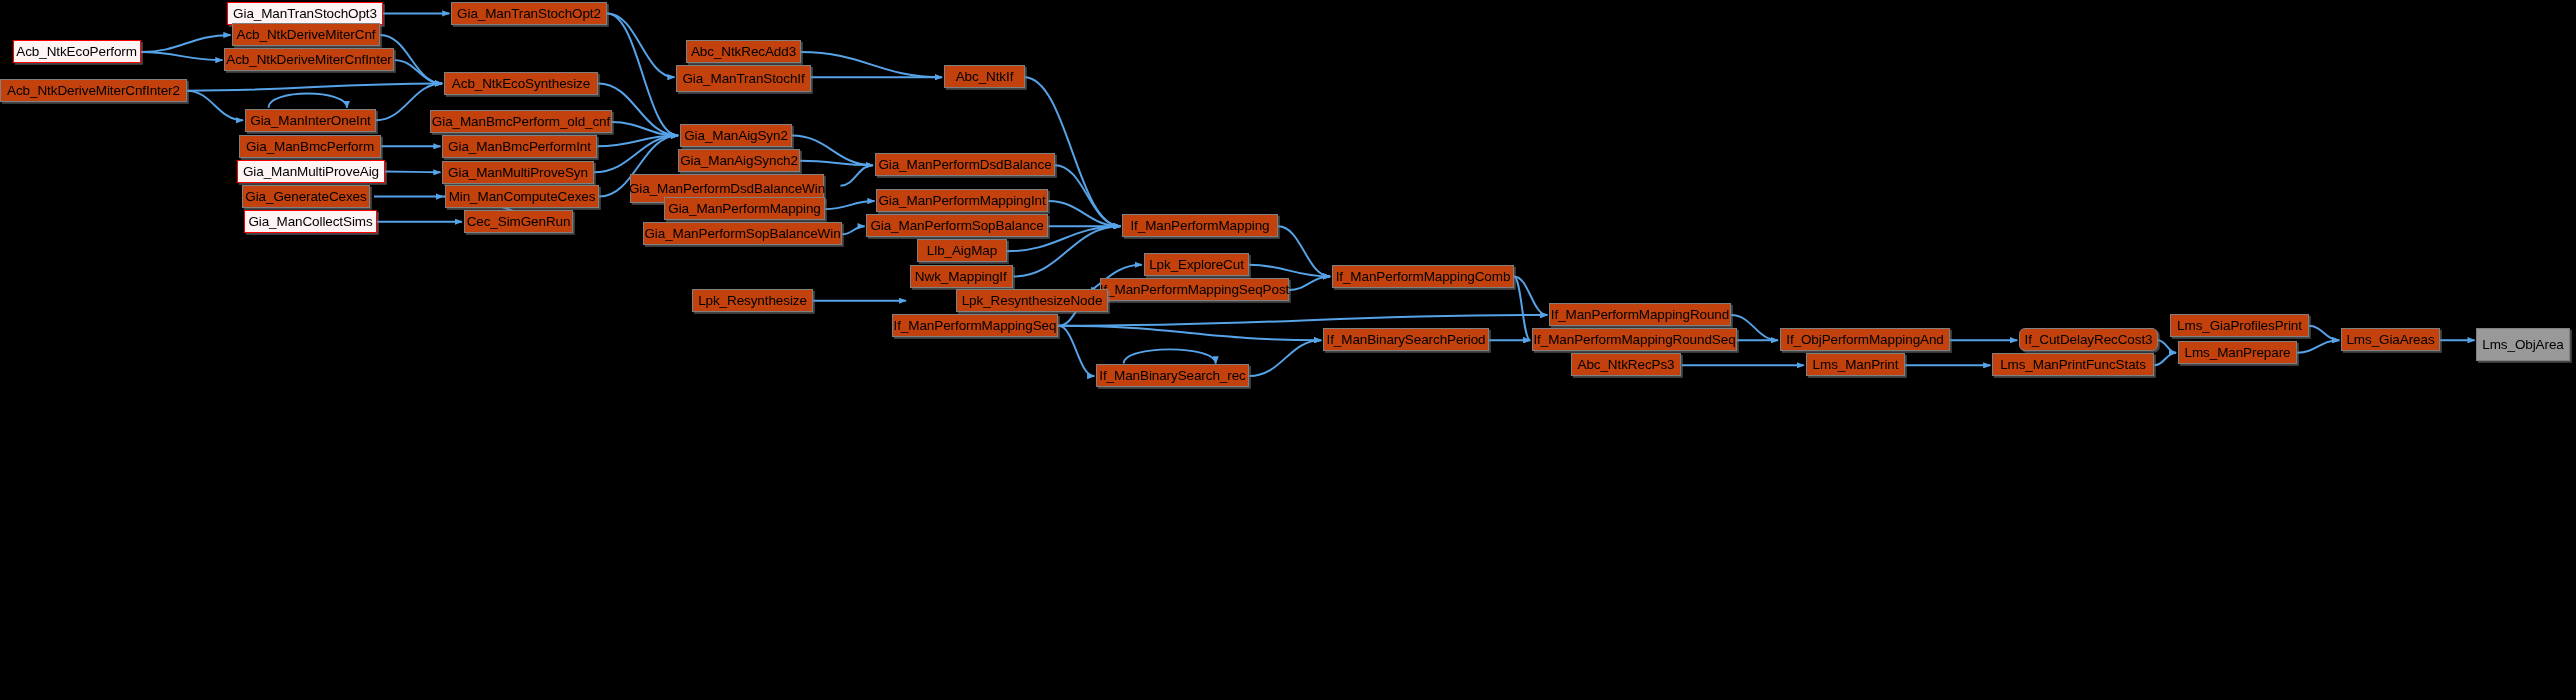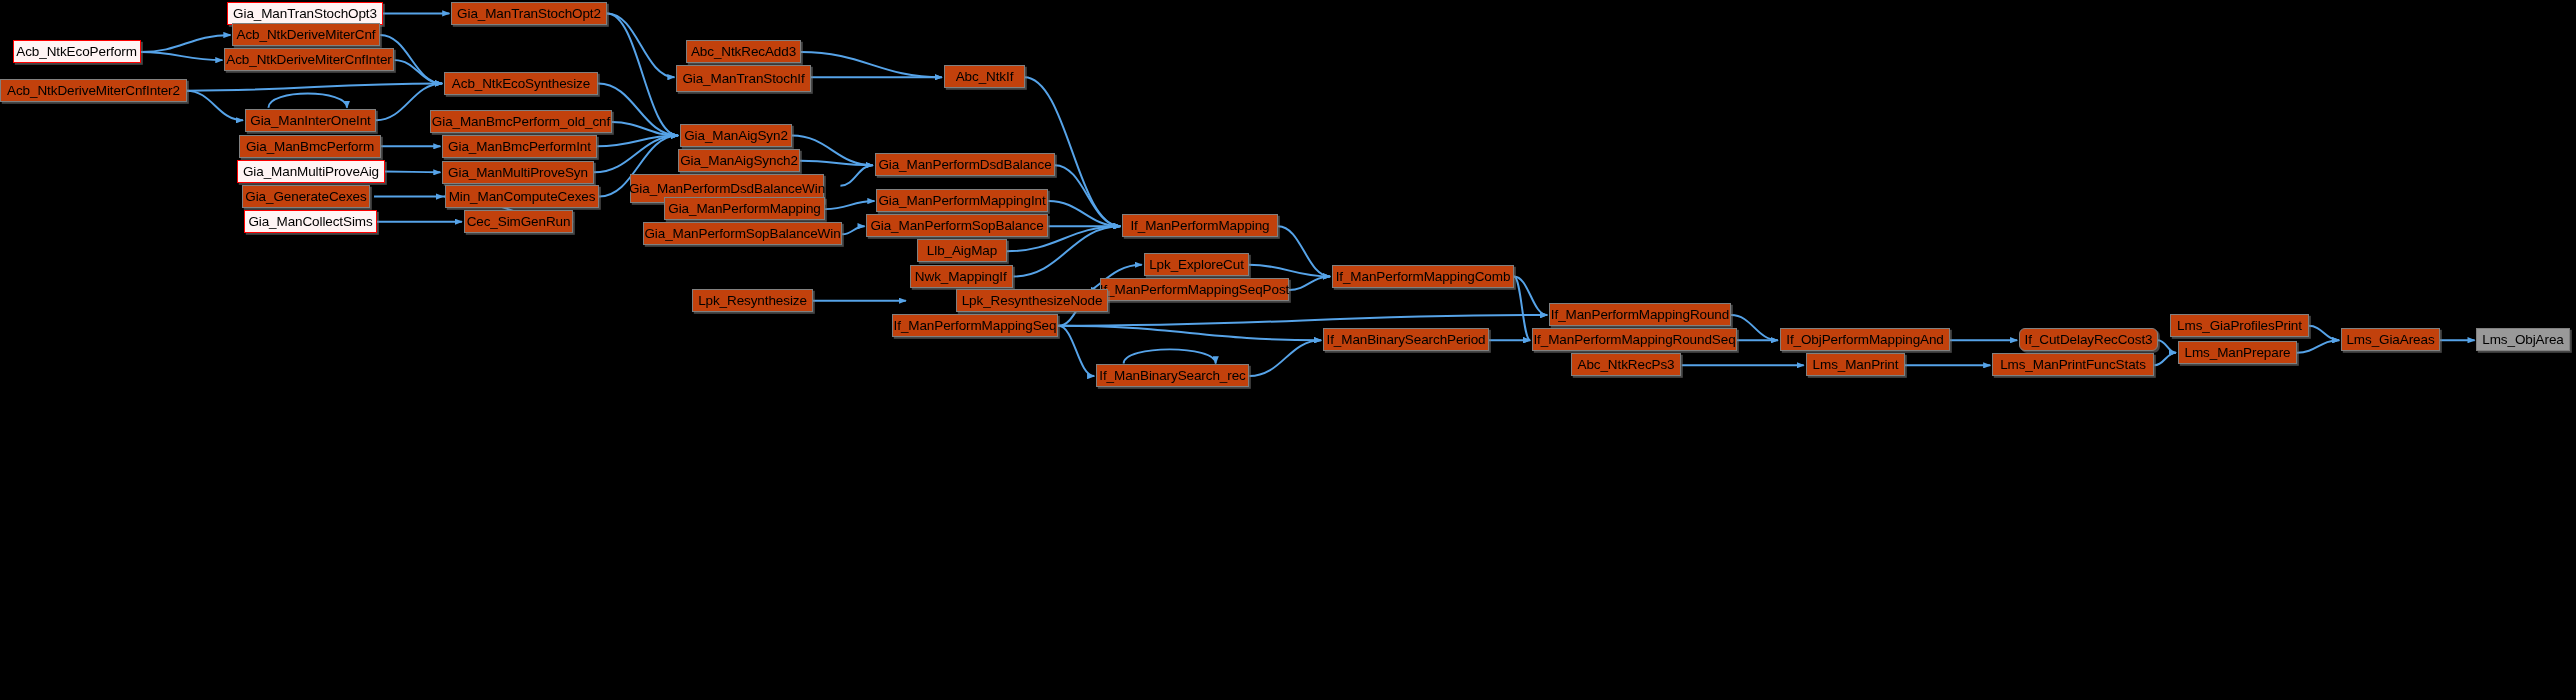--- a/index.html
+++ b/index.html
@@ -258,21 +258,21 @@
       </div>
       <div class="gnode" style="left: 1780px; top: 328px; width: 170px; height: 23px;">
         <span class="nlabel">If_ObjPerformMappingAnd</span>
       </div>
       <div class="gnode" style="left: 2019px; top: 328px; width: 139px; height: 23px; border-radius: 6px;">
         <span class="nlabel">If_CutDelayRecCost3</span>
       </div>
       <div class="gnode" style="left: 2341px; top: 328px; width: 99px; height: 23px;">
         <span class="nlabel">Lms_GiaAreas</span>
       </div>
-      <div class="gnode current" style="left: 2476px; top: 328px; width: 94px; height: 23px;">
+      <div class="gnode current" style="left: 2476px; top: 328px; width: 94px; height: 33px;">
         <span class="nlabel">Lms_ObjArea</span>
       </div>
       <div class="gnode" style="left: 2178px; top: 341px; width: 119px; height: 23px;">
         <span class="nlabel">Lms_ManPrepare</span>
       </div>
       <div class="gnode" style="left: 1571px; top: 353px; width: 110px; height: 23px;">
         <span class="nlabel">Abc_NtkRecPs3</span>
       </div>
       <div class="gnode" style="left: 1806px; top: 353px; width: 99px; height: 23px;">
         <span class="nlabel">Lms_ManPrint</span>

